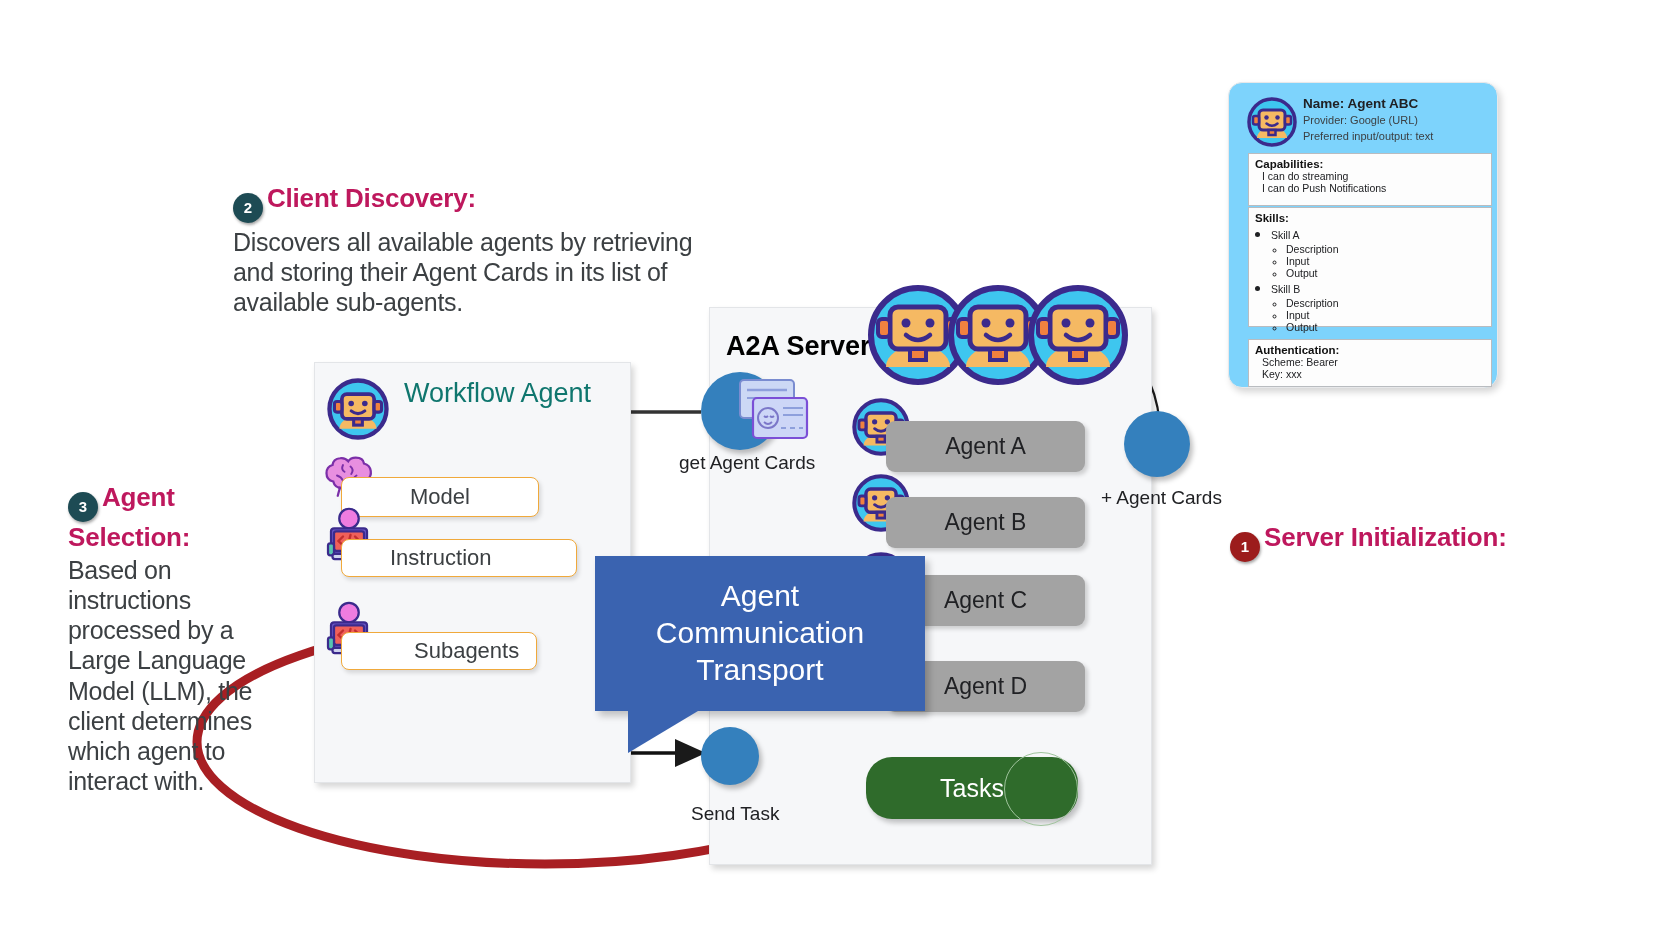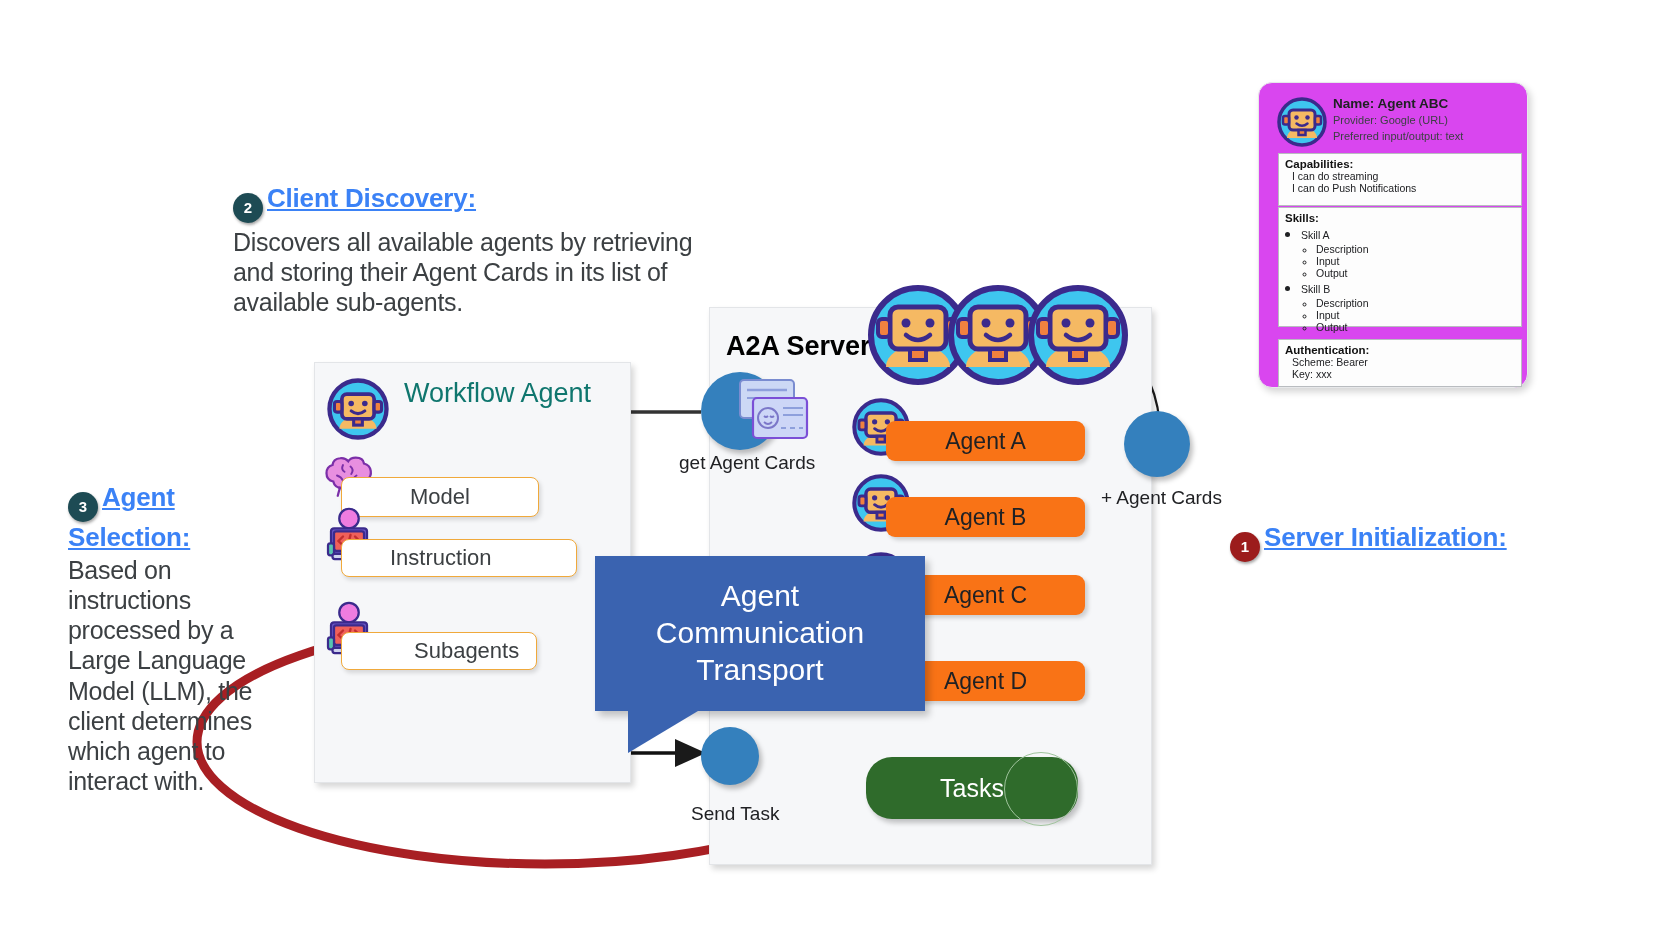--- a/index.html
+++ b/index.html
@@ -7,58 +7,58 @@
        font-family:"Liberation Sans","DejaVu Sans",sans-serif;color:#202124;}
   .abs{position:absolute;}
 
   
   .step-badge{width:30px;height:30px;border-radius:50%;color:#fff;
       font-size:15px;font-weight:bold;display:inline-flex;align-items:center;
       justify-content:center;box-shadow:1px 2px 3px rgba(0,0,0,.35);
       vertical-align:-6px;margin-right:4px;}
   .badge-teal{background:#1d4b54;}
   .badge-red{background:#9c1c1c;}
-  .step-title{font-size:26px;font-weight:bold;color:#3b82f6;letter-spacing:-.2px;text-decoration:underline;}
+  .step-title{font-size:26px;font-weight:bold;color:#be185d;letter-spacing:-.2px;}
   .step-body{font-size:25px;color:#3c4043;line-height:1.21;letter-spacing:-.3px;}
 
   
   .panel{background:#f6f7f9;border:1px solid #e3e5e8;
          box-shadow:3px 4px 6px rgba(0,0,0,.16);}
   .panel-title{font-size:27px;font-weight:bold;color:#000;}
   .wf-title{font-size:27px;color:#0f766e;}
 
   
   .wf-row{background:#ffffff;border:1.6px solid #f0a93b;border-radius:8px;
       height:38px;display:flex;align-items:center;justify-content:center;
       font-size:22px;color:#3c4043;box-shadow:2px 3px 4px rgba(0,0,0,.13);}
 
   
-  .agent-pill{background:#f97316;border-radius:9px;height:40px;display:flex;
+  .agent-pill{background:#a3a3a3;border-radius:9px;height:51px;display:flex;
       align-items:center;justify-content:center;font-size:23px;color:#202124;
       box-shadow:3px 3px 4px rgba(0,0,0,.17);}
 
   
   .tasks-box{background:#2f6b2b;border-radius:26px;display:flex;align-items:center;
       justify-content:center;color:#fff;font-size:25px;
       box-shadow:3px 4px 5px rgba(0,0,0,.22);}
   .tasks-circle{position:absolute;border:1.5px solid #9fc39c;border-radius:50%;}
 
   
   .callout{background:#3a63b0;color:#fff;display:flex;align-items:center;
       justify-content:center;text-align:center;font-size:30px;line-height:1.23;
       box-shadow:4px 5px 7px rgba(0,0,0,.22);}
 
   
   .bcircle{background:#3480bd;border-radius:50%;
       box-shadow:3px 4px 5px rgba(0,0,0,.25);}
   .caption{font-size:19px;color:#202124;white-space:nowrap;}
 
   
-  .agent-card{background:#d946ef;border:1px solid #e7e8ea;border-radius:14px;
-      box-shadow:3px 4px 7px rgba(0,0,0,.17);margin-left:30px;}
+  .agent-card{background:#7dd3fc;border:1px solid #e7e8ea;border-radius:14px;
+      box-shadow:3px 4px 7px rgba(0,0,0,.17);}
   .ac-name{font-size:13.5px;font-weight:bold;color:#202124;}
   .ac-sub{font-size:11px;color:#3c4043;}
   .ac-box{background:#fdfdfd;border:1px solid #b9bcc0;}
   .ac-h{font-size:11.5px;font-weight:bold;color:#111;}
   .ac-t{font-size:10.5px;color:#202124;}
   .ac-li{font-size:10.5px;color:#202124;}
   ul.ac-ul{margin:1px 0 0 0;padding-left:16px;}
   ul.ac-ul2{margin:0;padding-left:15px;list-style-type:circle;}
   ul.ac-ul li{margin:0;}
 </style>

